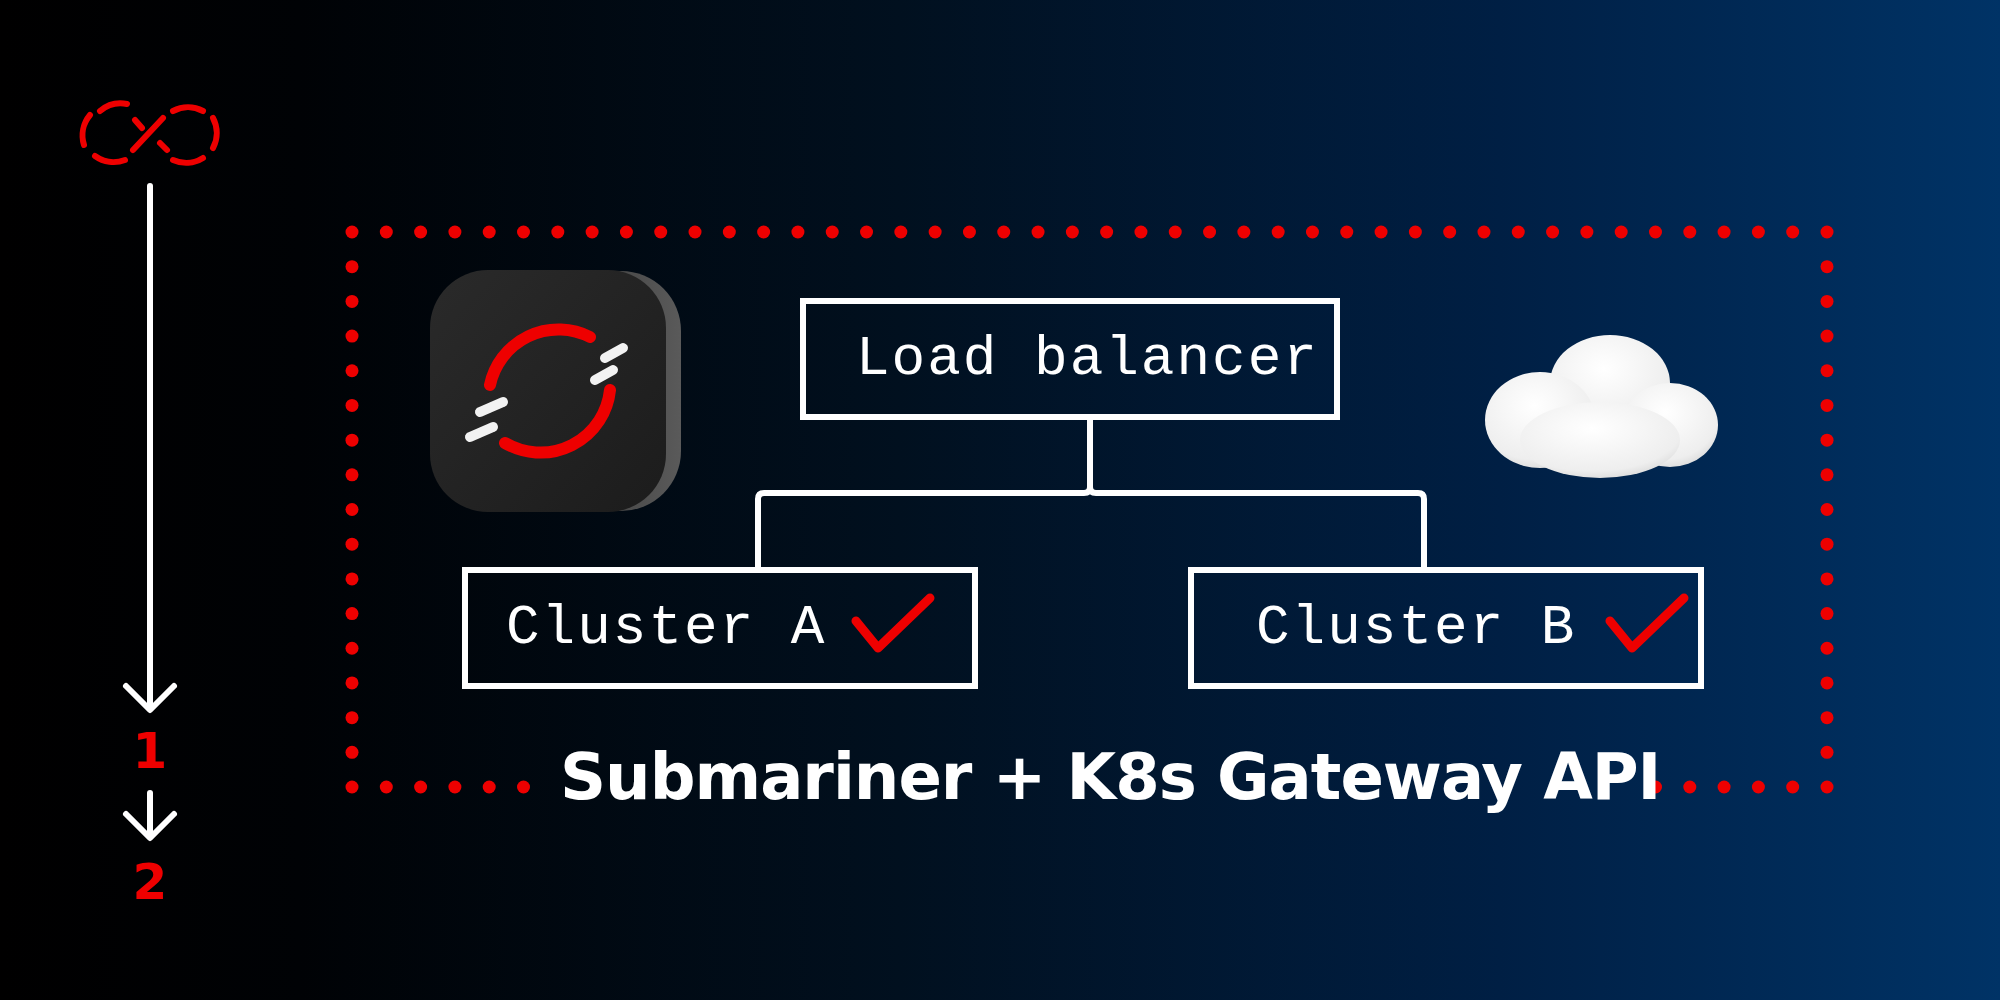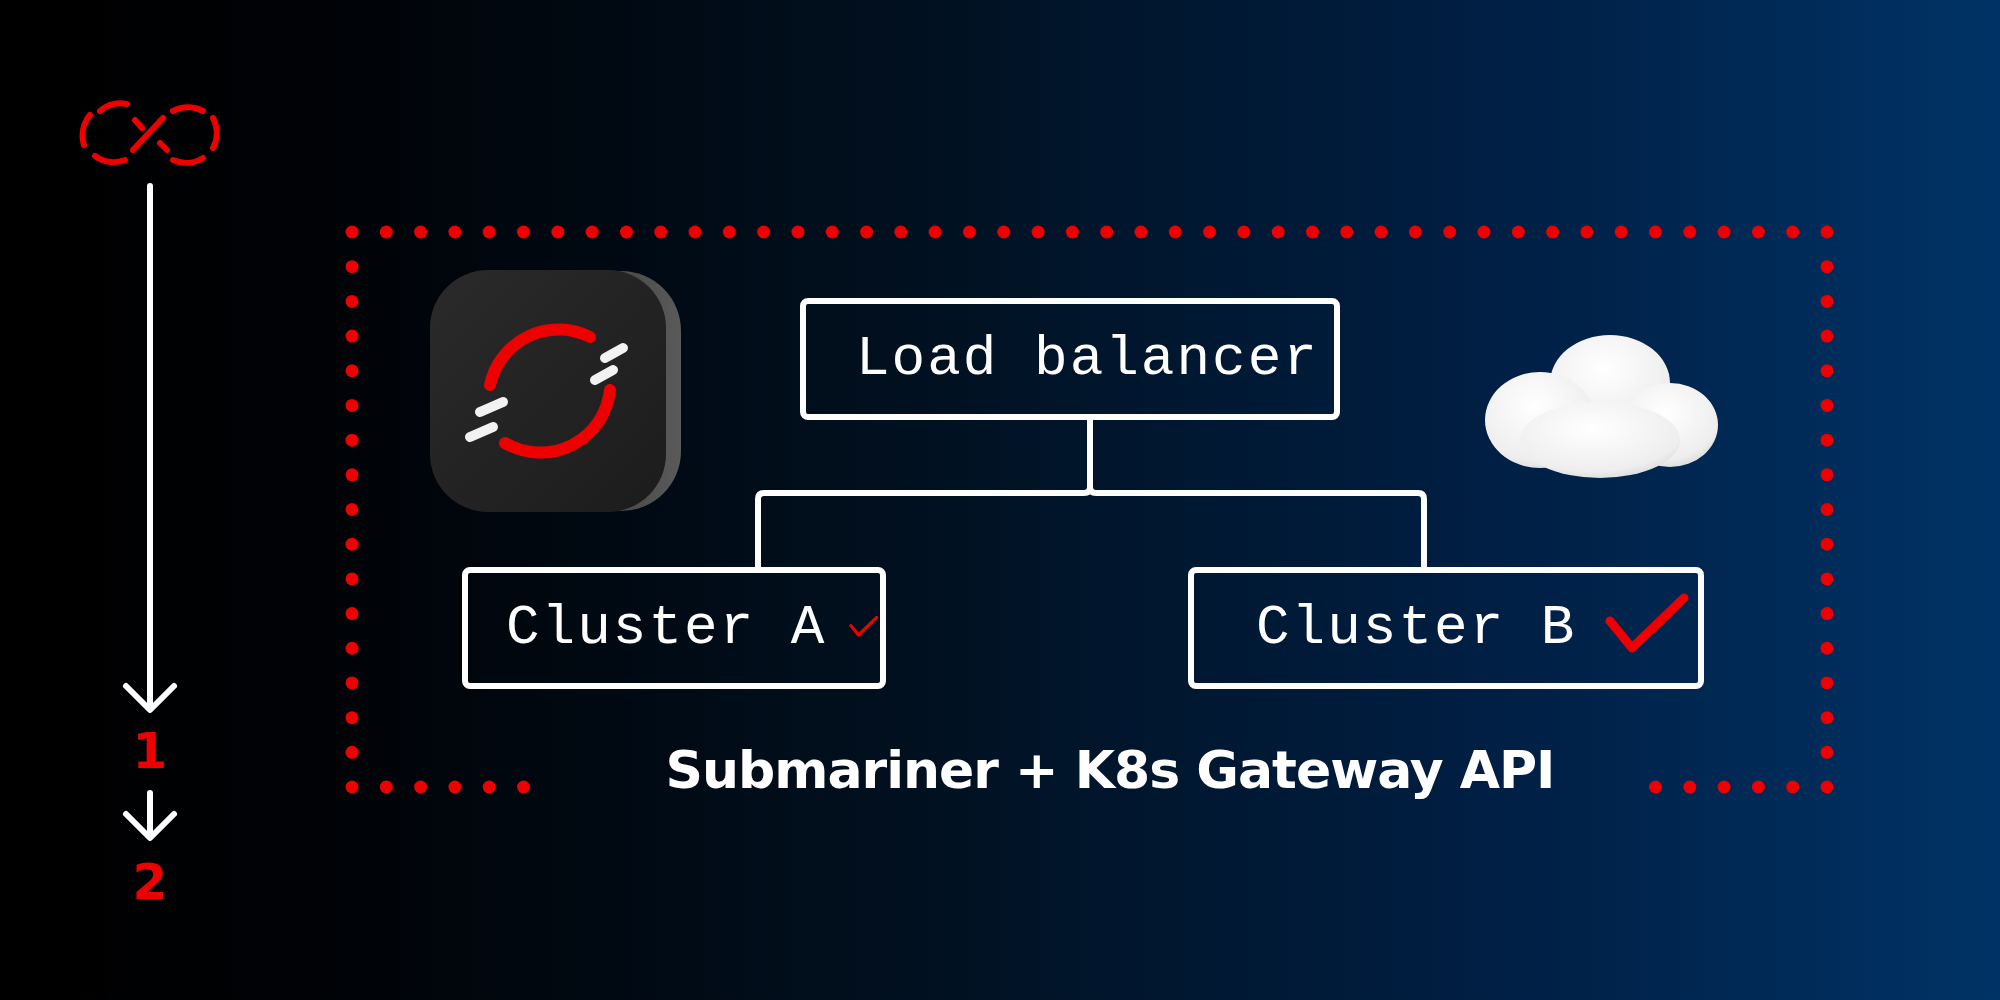--- a/index.html
+++ b/index.html
@@ -7,21 +7,21 @@
       width: 2000px; height: 1000px; overflow: hidden;
       background: linear-gradient(90deg, #000000 0%, #000205 15%, #01101f 45%, #001f44 75%, #003366 100%);
       position: relative;
       font-family: "Liberation Sans", sans-serif;
     }
     .abs { position: absolute; }
     svg.layer { position: absolute; left: 0; top: 0; }
     .node-box {
       position: absolute;
       border: 6px solid #ffffff;
-      border-radius: 8px;
+      border-radius: 0;
       box-sizing: border-box;
       display: flex; align-items: center;
       color: #ffffff;
       font-family: "Liberation Mono", "DejaVu Sans Mono", monospace;
       font-size: 56px;
       letter-spacing: 2px;
     }
     .node-label { white-space: nowrap; }
     .step-num {
       position: absolute;
@@ -31,21 +31,21 @@
       font-size: 50px;
       width: 60px; text-align: center;
     }
     .title {
       position: absolute;
       left: 560px; top: 740px; width: 1100px;
       text-align: center;
       color: #ffffff;
       font-family: "DejaVu Sans", sans-serif;
       font-weight: bold;
-      font-size: 52px;
+      font-size: 64px;
       letter-spacing: -1px;
       white-space: nowrap;
     }
   </style>
 </head>
 <body>
 
 <svg class="layer" width="2000" height="1000">
   <g fill="none" stroke="#ee0000" stroke-width="6" stroke-linecap="round">
     <path d="M 100 111 A 32 32 0 0 1 127 104"></path>
@@ -198,21 +198,21 @@
     <ellipse cx="70" cy="105" rx="55" ry="48"></ellipse>
     <ellipse cx="200" cy="110" rx="48" ry="42"></ellipse>
     <ellipse cx="130" cy="125" rx="80" ry="38"></ellipse>
   </g>
 </svg>
 
 <div class="node-box" style="left:800px; top:298px; width:540px; height:122px; padding-left:50px;">
   <span class="node-label">Load balancer</span>
 </div>
 
-<div class="node-box" style="left:462px; top:567px; width:424px; height:122px; padding-left:38px;">
+<div class="node-box" style="left:462px; top:567px; width:516px; height:122px; padding-left:38px;">
   <span class="node-label">Cluster A</span>
   <svg style="margin-left:22px;" width="90" height="70" viewBox="0 0 90 70">
     <polyline points="8,28 30,55 82,5" fill="none" stroke="#ee0000" stroke-width="9" stroke-linecap="round" stroke-linejoin="round"></polyline>
   </svg>
 </div>
 
 <div class="node-box" style="left:1188px; top:567px; width:516px; height:122px; padding-left:62px;">
   <span class="node-label">Cluster B</span>
   <svg style="margin-left:26px;" width="90" height="70" viewBox="0 0 90 70">
     <polyline points="8,28 30,55 82,5" fill="none" stroke="#ee0000" stroke-width="9" stroke-linecap="round" stroke-linejoin="round"></polyline>

